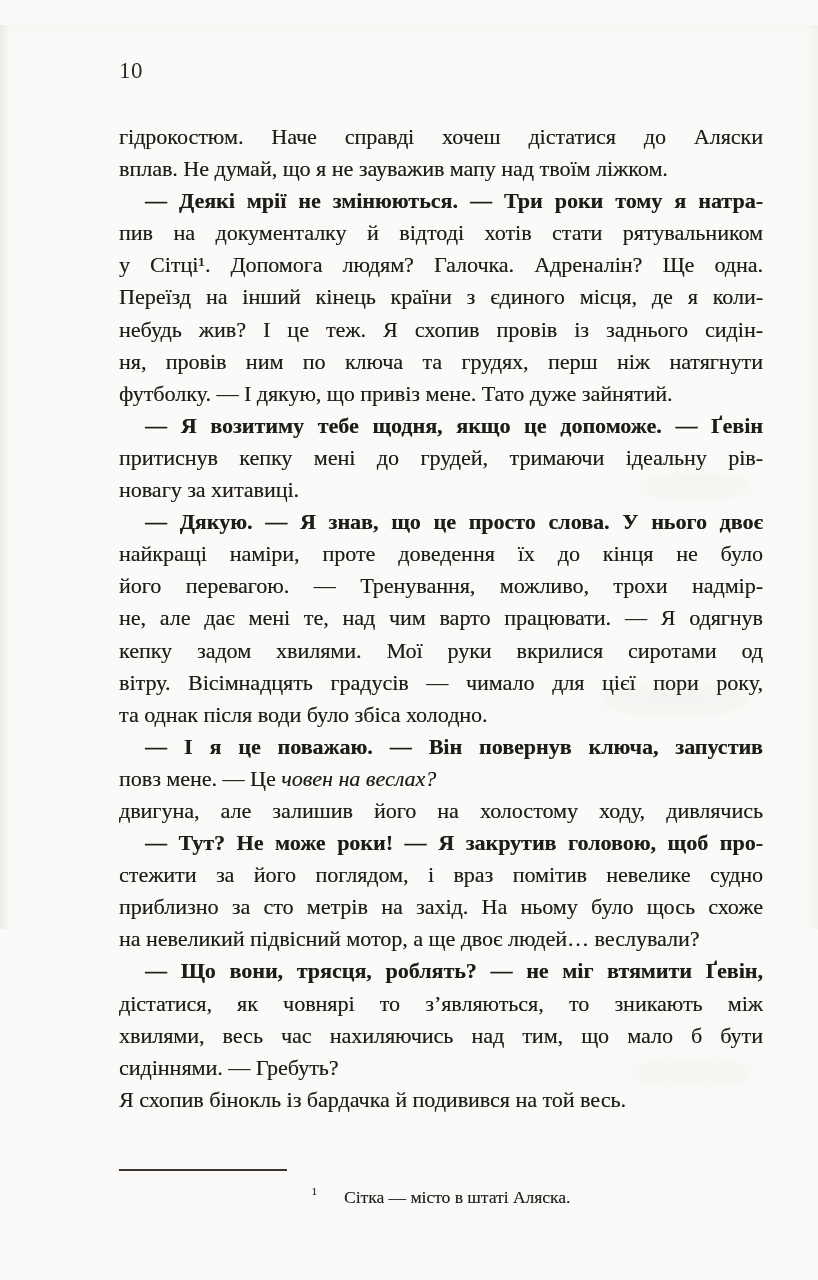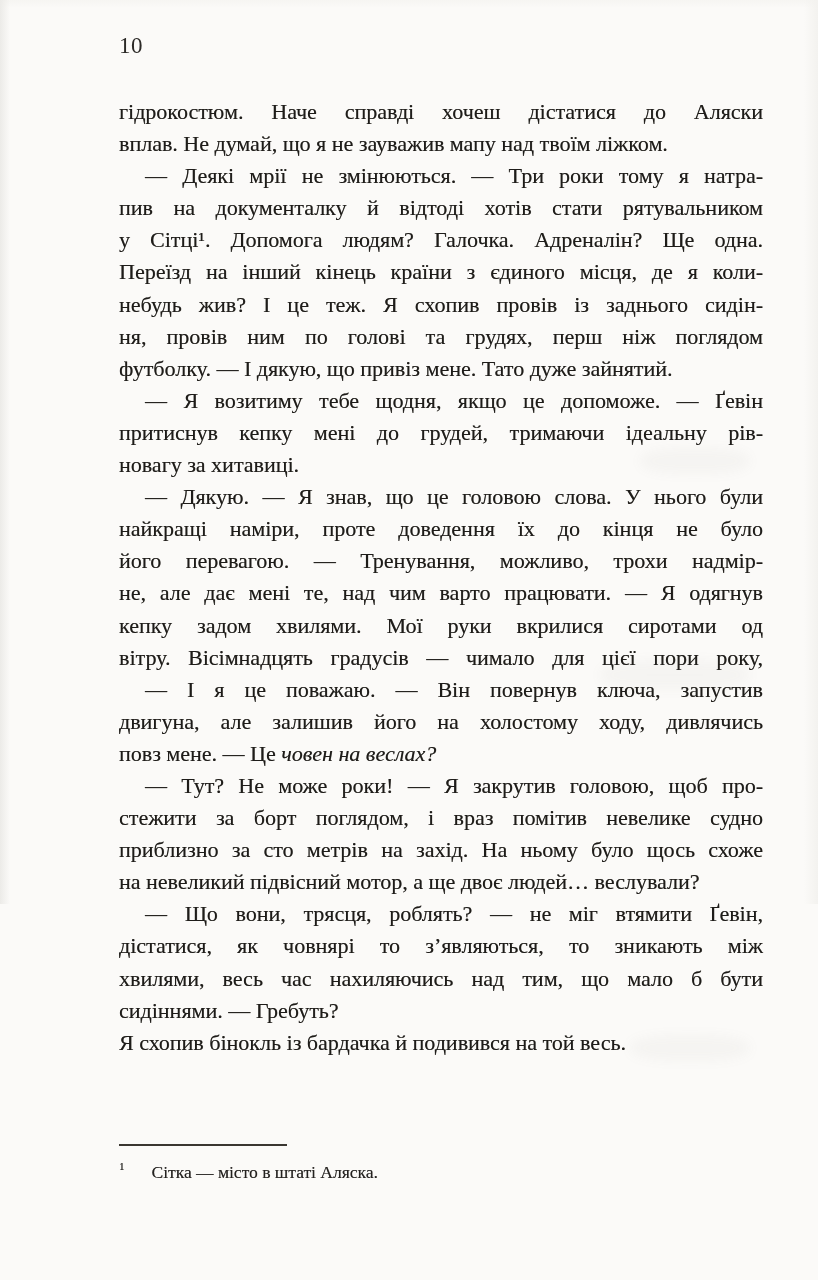--- a/index.html
+++ b/index.html
@@ -12,20 +12,21 @@
   }
   .page {
     position: relative;
     width: 818px;
     height: 904px;
     background:
       linear-gradient(90deg, #ecebe8 0px, rgba(236,235,232,0) 10px),
       linear-gradient(270deg, #f3f2ef 0px, rgba(243,242,239,0) 14px),
       linear-gradient(180deg, #f6f5f2 0px, rgba(246,245,242,0) 8px),
       #fbfaf8;
+    margin-top: 25px;
   }
   .page-number {
     position: absolute;
     left: 119px;
     top: 33px;
     font-size: 23px;
     color: #2c2a27;
     letter-spacing: 0.5px;
   }
   .text-block {
@@ -36,38 +37,39 @@
   }
   .line {
     font-size: 22px;
     line-height: 32.1px;
     text-align: justify;
     text-align-last: justify;
     text-shadow: 0.25px 0.25px 0.35px rgba(35, 32, 28, 0.55);
     white-space: normal;
   }
   .line.last { text-align-last: left; }
-  .line.indent { text-indent: 26px; }
+  .line.indent { text-indent: 26px; font-weight: bold; }
   .italic { font-style: italic; }
   .footnote {
     position: absolute;
     left: 119px;
     top: 1144px;
     width: 644px;
   }
   .footnote-rule {
     width: 168px;
     height: 2px;
     background: #3a3731;
     margin-bottom: 14px;
   }
   .footnote-line {
     font-size: 17.5px;
     color: #242220;
     text-shadow: 0.2px 0.2px 0.3px rgba(35, 32, 28, 0.5);
+    text-align: center;
   }
   .footnote-marker {
     font-size: 11px;
     vertical-align: 8px;
   }
   .footnote-text { margin-left: 27px; }
   .scan-smudge {
     position: absolute;
     background: #8a8880;
     opacity: 0.05;
@@ -84,36 +86,37 @@
   <div class="page-number">10</div>
 
   <div class="text-block">
       <div class="line"><span>гідрокостюм. Наче справді хочеш дістатися до Аляски</span></div>
       <div class="line last"><span>вплав. Не думай, що я не зауважив мапу над твоїм ліжком.</span></div>
       <div class="line indent"><span>— Деякі мрії не змінюються. — Три роки тому я натра-</span></div>
       <div class="line"><span>пив на документалку й відтоді хотів стати рятувальником</span></div>
       <div class="line"><span>у Сітці¹. Допомога людям? Галочка. Адреналін? Ще одна.</span></div>
       <div class="line"><span>Переїзд на інший кінець країни з єдиного місця, де я коли-</span></div>
       <div class="line"><span>небудь жив? І це теж. Я схопив провів із заднього сидін-</span></div>
-      <div class="line"><span>ня, провів ним по голові та грудях, перш ніж поглядом</span></div>
+      <div class="line"><span>ня, провів ним по ключа та грудях, перш ніж натягнути</span></div>
       <div class="line last"><span>футболку. — І дякую, що привіз мене. Тато дуже зайнятий.</span></div>
       <div class="line indent"><span>— Я возитиму тебе щодня, якщо це допоможе. — Ґевін</span></div>
       <div class="line"><span>притиснув кепку мені до грудей, тримаючи ідеальну рів-</span></div>
       <div class="line last"><span>новагу за хитавиці.</span></div>
-      <div class="line indent"><span>— Дякую. — Я знав, що це головою слова. У нього були</span></div>
+      <div class="line indent"><span>— Дякую. — Я знав, що це просто слова. У нього двоє</span></div>
       <div class="line"><span>найкращі наміри, проте доведення їх до кінця не було</span></div>
       <div class="line"><span>його перевагою. — Тренування, можливо, трохи надмір-</span></div>
       <div class="line"><span>не, але дає мені те, над чим варто працювати. — Я одягнув</span></div>
       <div class="line"><span>кепку задом хвилями. Мої руки вкрилися сиротами од</span></div>
       <div class="line"><span>вітру. Вісімнадцять градусів — чимало для цієї пори року,</span></div>
+      <div class="line last"><span>та однак після води було збіса холодно.</span></div>
       <div class="line indent"><span>— І я це поважаю. — Він повернув ключа, запустив</span></div>
+      <div class="line last"><span>повз мене. — Це </span><span class="italic">човен на веслах?</span></div>
       <div class="line"><span>двигуна, але залишив його на холостому ходу, дивлячись</span></div>
-      <div class="line last"><span>повз мене. — Це </span><span class="italic">човен на веслах?</span></div>
       <div class="line indent"><span>— Тут? Не може роки! — Я закрутив головою, щоб про-</span></div>
-      <div class="line"><span>стежити за борт поглядом, і враз помітив невелике судно</span></div>
+      <div class="line"><span>стежити за його поглядом, і враз помітив невелике судно</span></div>
       <div class="line"><span>приблизно за сто метрів на захід. На ньому було щось схоже</span></div>
       <div class="line last"><span>на невеликий підвісний мотор, а ще двоє людей… веслували?</span></div>
       <div class="line indent"><span>— Що вони, трясця, роблять? — не міг втямити Ґевін,</span></div>
       <div class="line"><span>дістатися, як човнярі то з’являються, то зникають між</span></div>
       <div class="line"><span>хвилями, весь час нахиляючись над тим, що мало б бути</span></div>
       <div class="line last"><span>сидіннями. — Гребуть?</span></div>
       <div class="line last"><span>Я схопив бінокль із бардачка й подивився на той весь.</span></div>
     </div>
 
   <div class="footnote">

